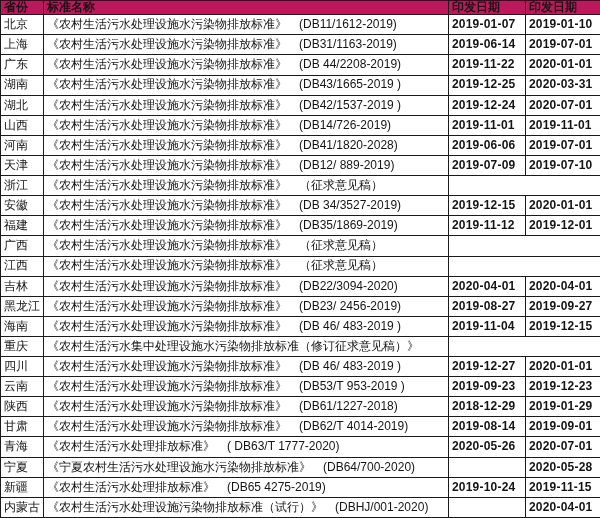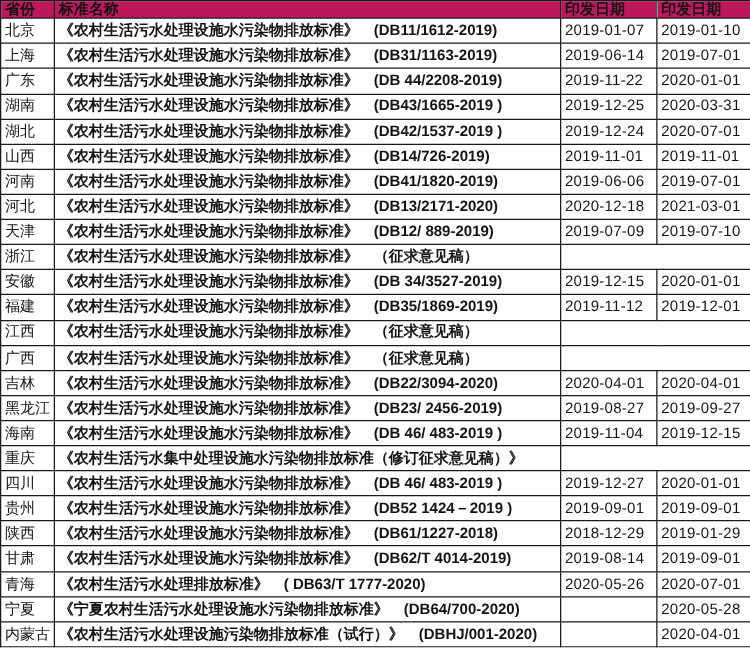--- a/index.html
+++ b/index.html
@@ -36,24 +36,25 @@
     vertical-align: middle;
     white-space: nowrap;
     overflow: hidden;
     font-weight: 400;
   }
   table.std-table th {
     font-weight: 700;
     background: #be185d;
   }
   table.std-table td.std {
-    font-weight: 700;
+    font-weight: 400;
   }
   table.std-table td.date-cell {
     letter-spacing: 0.2px;
+    font-weight: bold;
   }
 </style>
 </head>
 <body>
 
 <div class="page">
   <table class="std-table">
     <colgroup>
       <col class="c-prov">
       <col class="c-name">
@@ -100,29 +101,23 @@
           <td class="date-cell">2020-07-01</td>
         </tr>
         <tr>
           <td>山西</td>
           <td class="std">《农村生活污水处理设施水污染物排放标准》　(DB14/726-2019)</td>
           <td class="date-cell">2019-11-01</td>
           <td class="date-cell">2019-11-01</td>
         </tr>
         <tr>
           <td>河南</td>
-          <td class="std">《农村生活污水处理设施水污染物排放标准》　(DB41/1820-2019)</td>
+          <td class="std">《农村生活污水处理设施水污染物排放标准》　(DB41/1820-2028)</td>
           <td class="date-cell">2019-06-06</td>
           <td class="date-cell">2019-07-01</td>
-        </tr>
-        <tr>
-          <td>河北</td>
-          <td class="std">《农村生活污水处理设施水污染物排放标准》　(DB13/2171-2020)</td>
-          <td class="date-cell">2020-12-18</td>
-          <td class="date-cell">2021-03-01</td>
         </tr>
         <tr>
           <td>天津</td>
           <td class="std">《农村生活污水处理设施水污染物排放标准》　(DB12/ 889-2019)</td>
           <td class="date-cell">2019-07-09</td>
           <td class="date-cell">2019-07-10</td>
         </tr>
         <tr>
           <td>浙江</td>
           <td class="std">《农村生活污水处理设施水污染物排放标准》　（征求意见稿）</td>
@@ -134,26 +129,26 @@
           <td class="date-cell">2019-12-15</td>
           <td class="date-cell">2020-01-01</td>
         </tr>
         <tr>
           <td>福建</td>
           <td class="std">《农村生活污水处理设施水污染物排放标准》　(DB35/1869-2019)</td>
           <td class="date-cell">2019-11-12</td>
           <td class="date-cell">2019-12-01</td>
         </tr>
         <tr>
+          <td>广西</td>
+          <td class="std">《农村生活污水处理设施水污染物排放标准》　（征求意见稿）</td>
+          <td class="date-cell" colspan="2"></td>
+        </tr>
+        <tr>
           <td>江西</td>
-          <td class="std">《农村生活污水处理设施水污染物排放标准》　（征求意见稿）</td>
-          <td class="date-cell" colspan="2"></td>
-        </tr>
-        <tr>
-          <td>广西</td>
           <td class="std">《农村生活污水处理设施水污染物排放标准》　（征求意见稿）</td>
           <td class="date-cell" colspan="2"></td>
         </tr>
         <tr>
           <td>吉林</td>
           <td class="std">《农村生活污水处理设施水污染物排放标准》　(DB22/3094-2020)</td>
           <td class="date-cell">2020-04-01</td>
           <td class="date-cell">2020-04-01</td>
         </tr>
         <tr>
@@ -173,24 +168,24 @@
           <td class="std">《农村生活污水集中处理设施水污染物排放标准（修订征求意见稿）》</td>
           <td class="date-cell" colspan="2"></td>
         </tr>
         <tr>
           <td>四川</td>
           <td class="std">《农村生活污水处理设施水污染物排放标准》　(DB 46/ 483-2019 )</td>
           <td class="date-cell">2019-12-27</td>
           <td class="date-cell">2020-01-01</td>
         </tr>
         <tr>
-          <td>贵州</td>
-          <td class="std">《农村生活污水处理设施水污染物排放标准》　(DB52 1424－2019 )</td>
-          <td class="date-cell">2019-09-01</td>
-          <td class="date-cell">2019-09-01</td>
+          <td>云南</td>
+          <td class="std">《农村生活污水处理设施水污染物排放标准》　(DB53/T 953-2019 )</td>
+          <td class="date-cell">2019-09-23</td>
+          <td class="date-cell">2019-12-23</td>
         </tr>
         <tr>
           <td>陕西</td>
           <td class="std">《农村生活污水处理设施水污染物排放标准》　(DB61/1227-2018)</td>
           <td class="date-cell">2018-12-29</td>
           <td class="date-cell">2019-01-29</td>
         </tr>
         <tr>
           <td>甘肃</td>
           <td class="std">《农村生活污水处理设施水污染物排放标准》　(DB62/T 4014-2019)</td>
@@ -201,20 +196,26 @@
           <td>青海</td>
           <td class="std">《农村生活污水处理排放标准》　( DB63/T 1777-2020)</td>
           <td class="date-cell">2020-05-26</td>
           <td class="date-cell">2020-07-01</td>
         </tr>
         <tr>
           <td>宁夏</td>
           <td class="std">《宁夏农村生活污水处理设施水污染物排放标准》　(DB64/700-2020)</td>
           <td class="date-cell"></td>
           <td class="date-cell">2020-05-28</td>
+        </tr>
+        <tr>
+          <td>新疆</td>
+          <td class="std">《农村生活污水处理排放标准》　(DB65 4275-2019)</td>
+          <td class="date-cell">2019-10-24</td>
+          <td class="date-cell">2019-11-15</td>
         </tr>
         <tr>
           <td>内蒙古</td>
           <td class="std">《农村生活污水处理设施污染物排放标准（试行）》　(DBHJ/001-2020)</td>
           <td class="date-cell"></td>
           <td class="date-cell">2020-04-01</td>
         </tr>
       </tbody>
   </table>
 </div>

